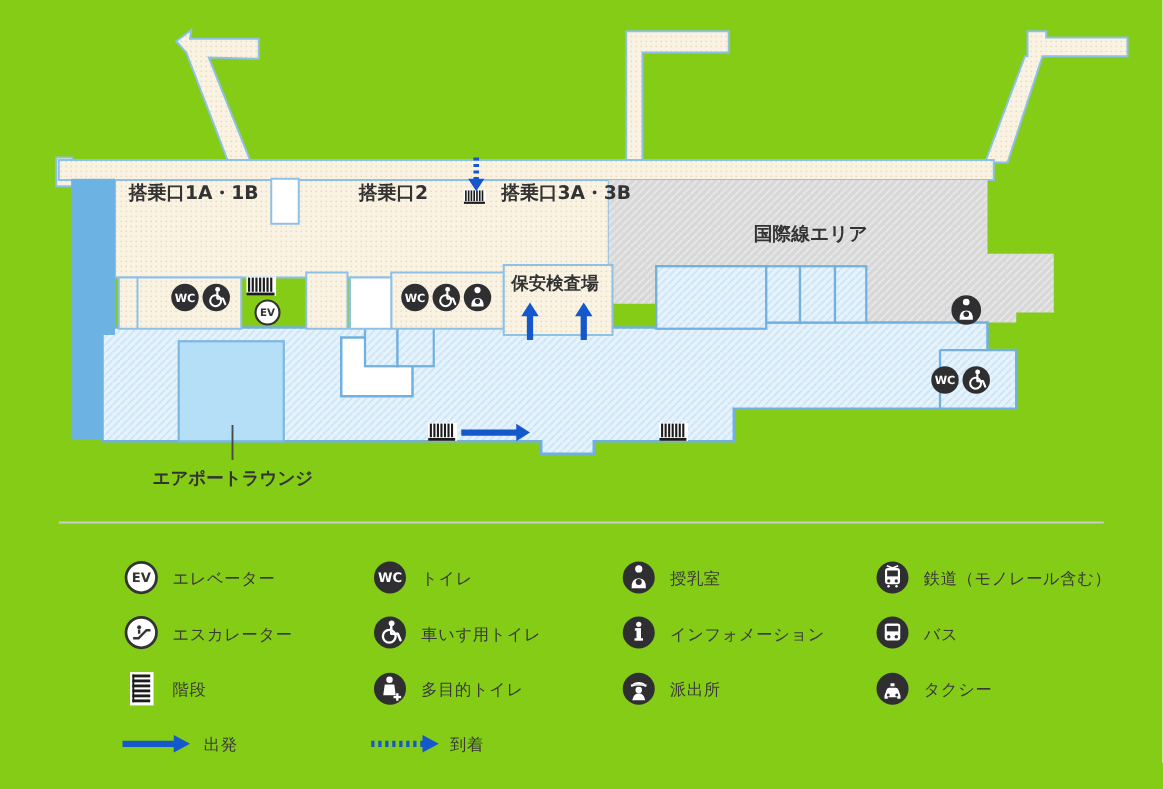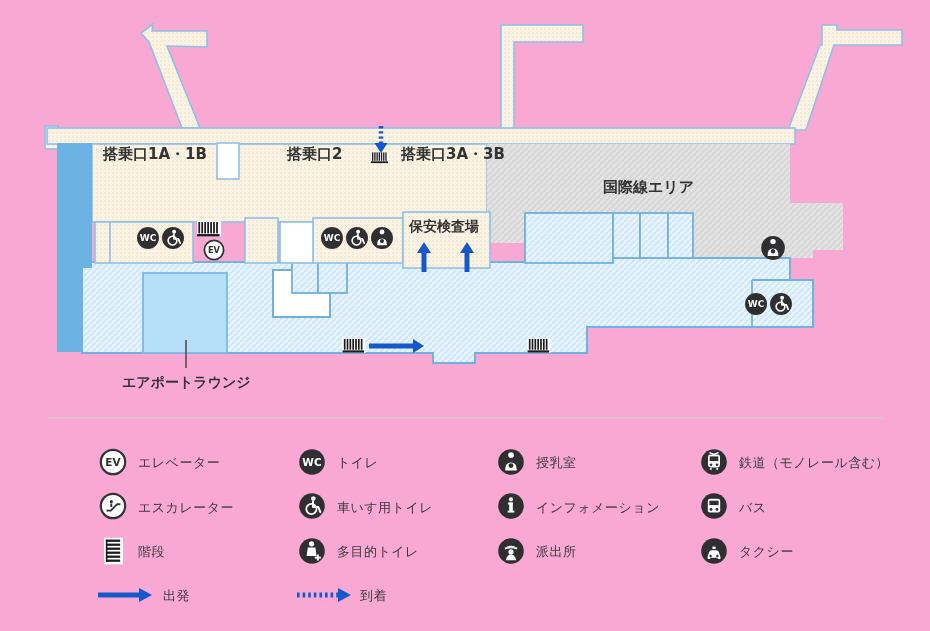--- a/index.html
+++ b/index.html
@@ -1,16 +1,16 @@
 <!DOCTYPE html>
 <html><head>
 <meta charset="utf-8">
 <style>
   html,body{margin:0;padding:0;background:#fff;}
-  .page{width:930px;height:631px;position:relative;background:#f9a8d4;overflow:hidden;}
+  .page{width:930px;height:631px;position:relative;background:#84cc16;overflow:hidden;}
   svg{display:block;}
   text{font-family:"DejaVu Sans","Liberation Sans",sans-serif;}
   .map-label{font-size:15px;font-weight:bold;fill:#333;}
   .map-label-sm{font-size:14px;font-weight:bold;fill:#333;}
   .legend-label{font-size:13px;fill:#3a3a3a;letter-spacing:.5px;}
   .icon-text-wc{font-size:10.5px;font-weight:bold;fill:#fff;}
   .icon-text-ev{font-size:10.5px;font-weight:bold;fill:#333;}
 </style>
 </head>
 <body>

